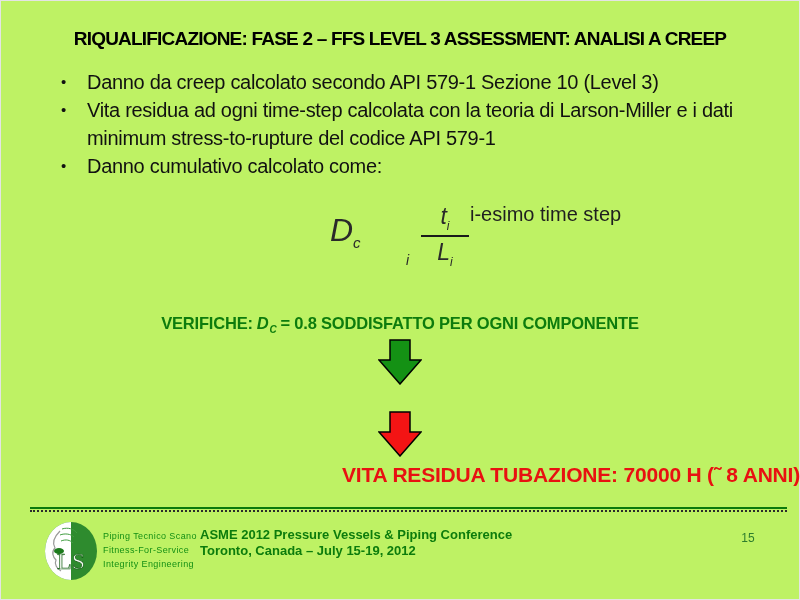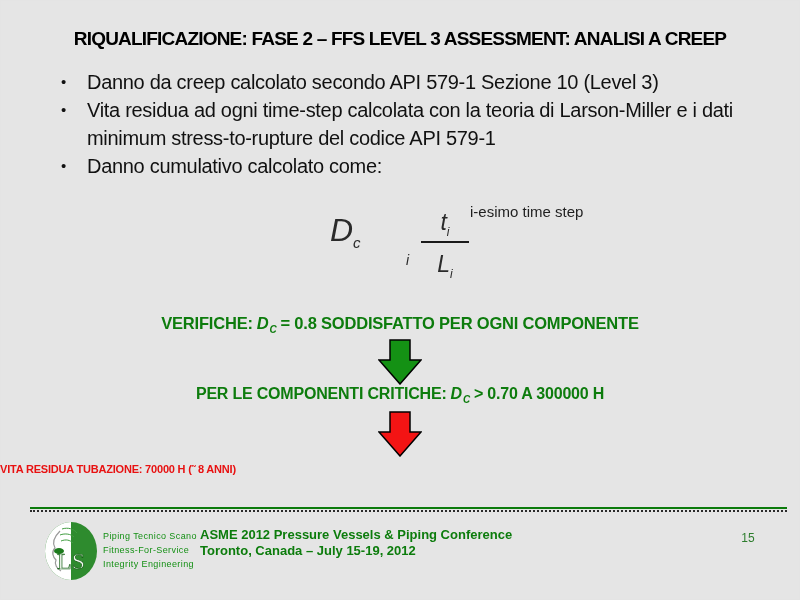--- a/index.html
+++ b/index.html
@@ -1,17 +1,17 @@
 <!DOCTYPE html>
 <html><head>
 <meta charset="utf-8">
 <style>
   html,body{margin:0;padding:0;background:#fff;}
   .slide{
-    position:relative;width:800px;height:600px;background:#e5e5e5;
+    position:relative;width:800px;height:600px;background:#bef264;
     font-family:"Liberation Sans", sans-serif;color:#000;overflow:hidden;
     box-shadow:inset 0 0 0 1px #e4e4e4;
   }
 
   
   .title{
     position:absolute;top:28px;left:0;width:100%;margin:0;
     text-align:center;font-size:19px;font-weight:bold;letter-spacing:-0.8px;color:#000;
   }
 
@@ -20,38 +20,38 @@
     font-size:20px;line-height:28px;letter-spacing:-0.3px;color:#111;}
   .bullet-row{display:flex;}
   .dot{flex:none;width:26px;font-size:15px;line-height:28px;padding-left:3px;}
   .btxt{flex:1;}
 
   
   .f-it{font-style:italic;}
   .f-lhs{position:absolute;left:330px;top:212px;font-size:32px;font-style:italic;color:#2a2a2a;}
   .f-lhs sub{font-size:15px;font-style:italic;}
   .f-sumidx{position:absolute;left:406px;top:252px;font-size:14px;font-style:italic;color:#2a2a2a;}
-  .f-frac{position:absolute;left:421px;top:203px;width:48px;text-align:center;color:#2a2a2a;margin-top:6px;}
+  .f-frac{position:absolute;left:421px;top:203px;width:48px;text-align:center;color:#2a2a2a;}
   .f-num{font-size:23px;font-style:italic;padding-bottom:2px;border-bottom:2px solid #1a1a1a;}
-  .f-den{font-size:23px;font-style:italic;padding-top:8px;}
+  .f-den{font-size:23px;font-style:italic;padding-top:2px;}
   .f-num sub,.f-den sub{font-size:12px;font-style:italic;}
-  .f-lab1{position:absolute;left:470px;top:203px;font-size:15px;color:#1f1f1f;}
+  .f-lab1{position:absolute;left:470px;top:203px;font-size:20px;color:#1f1f1f;}
   .f-lab2{position:absolute;left:474px;top:257px;font-size:15px;color:#1f1f1f;}
   .f-lab2 .sigma{font-weight:bold;}
   .f-lab2 sub{font-size:11px;font-weight:bold;}
 
   
   .check{position:absolute;left:0;width:100%;text-align:center;font-weight:bold;color:#0d7c0d;}
   .c1{top:314px;font-size:16.5px;letter-spacing:-0.2px;}
   .c2{top:385px;font-size:16px;letter-spacing:-0.2px;}
   .check .var i{font-style:italic;margin:0 1px 0 4px;}
   .check .var sub{font-size:10px;font-style:italic;}
   .check .rest{margin-left:4px;}
-  .result{position:absolute;left:0;top:463px;width:100%;text-align:left;
-    font-weight:bold;font-size:11px;color:#e81111;letter-spacing:-0.2px;}
+  .result{position:absolute;left:0;top:463px;width:100%;text-align:right;
+    font-weight:bold;font-size:21px;color:#e81111;letter-spacing:-0.2px;}
 
   
   .arrow{position:absolute;left:378px;width:44px;height:46px;}
   .arrow-green{top:339px;}
   .arrow-red{top:411px;}
   .arrow polygon{stroke:#000;stroke-width:1.5;stroke-linejoin:miter;}
   .arrow-green polygon{fill:#149114;}
   .arrow-red polygon{fill:#f31414;}
 
   
@@ -103,23 +103,20 @@
 
 
   <div class="check c1">
     <span>VERIFICHE:</span><span class="var"><i>D</i><sub>C</sub></span><span class="rest">= 0.8 SODDISFATTO PER OGNI COMPONENTE</span>
   </div>
 
   <svg class="arrow arrow-green" viewBox="0 0 44 46" xmlns="http://www.w3.org/2000/svg">
     <polygon points="12,1 32,1 32,21 43,21 22,45 1,21 12,21"></polygon>
   </svg>
 
-  <div class="check c2">
-    <span>PER LE COMPONENTI CRITICHE:</span><span class="var"><i>D</i><sub>C</sub></span><span class="rest">&gt; 0.70 A 300000 H</span>
-  </div>
 
   <svg class="arrow arrow-red" viewBox="0 0 44 46" xmlns="http://www.w3.org/2000/svg">
     <polygon points="12,1 32,1 32,21 43,21 22,45 1,21 12,21"></polygon>
   </svg>
 
   <div class="result">VITA RESIDUA TUBAZIONE: 70000 H (˜ 8 ANNI)</div>
 
   <div class="divider">
     <div class="d-green"></div>
     <div class="d-dots"></div>

